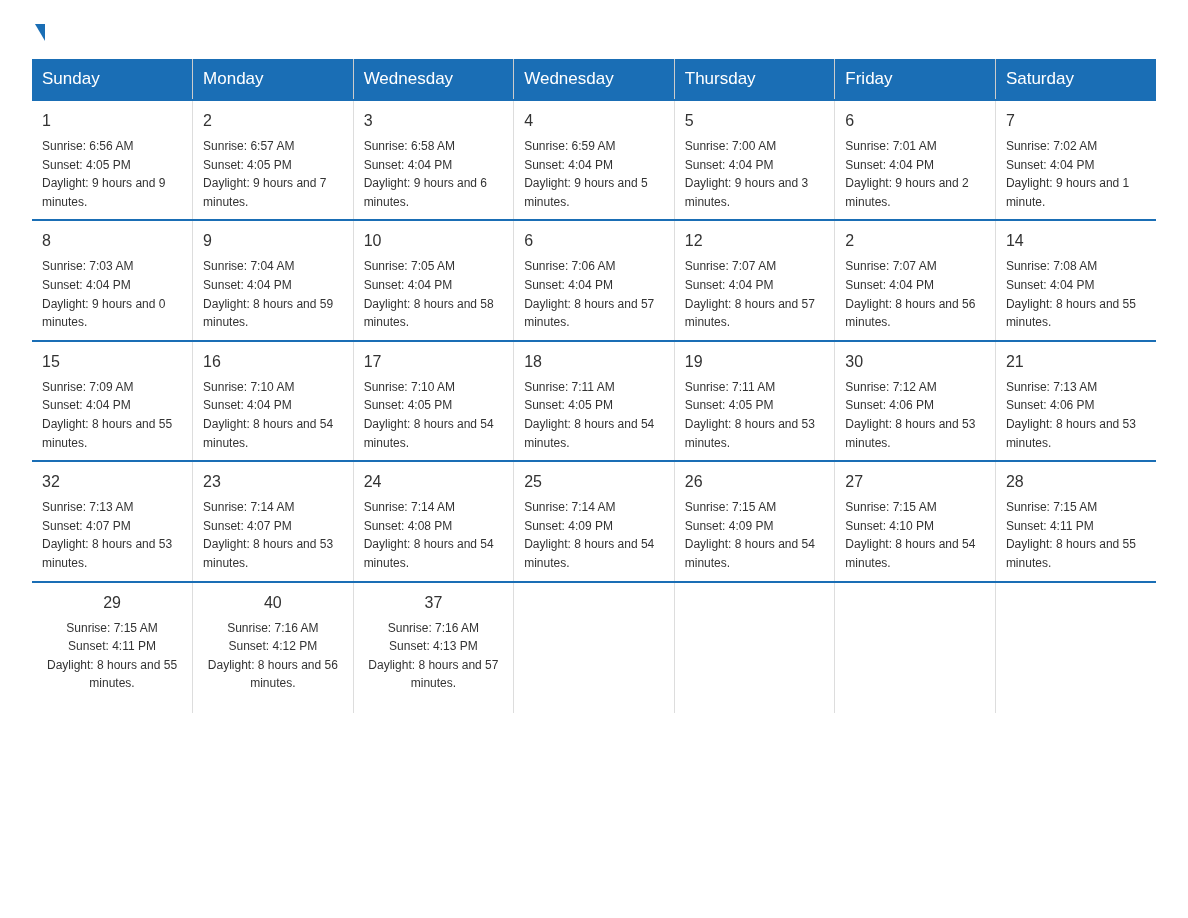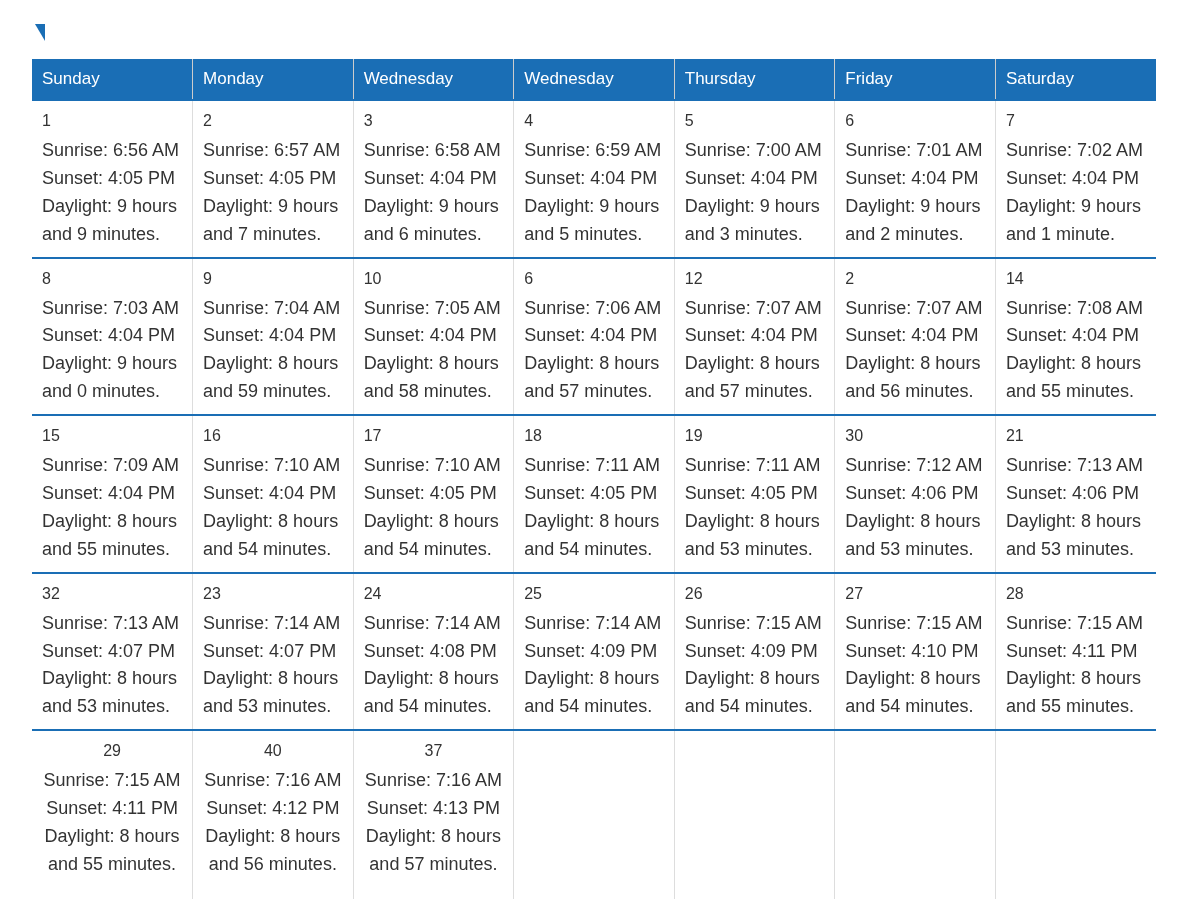--- a/index.html
+++ b/index.html
@@ -70,21 +70,21 @@
       line-height: 1.5;
     }
     tbody td:last-child { border-right: none; }
     .day-num {
       font-size: 16px;
       font-weight: normal;
       display: block;
       margin-bottom: 4px;
     }
     .day-info {
-      font-size: 18px;
+      font-size: 12px;
       line-height: 1.55;
     }
     tbody tr:last-child td {
       padding-bottom: 20px;
       text-align: center;
     }
     .logo-row {
       display: flex;
       align-items: center;
     }

